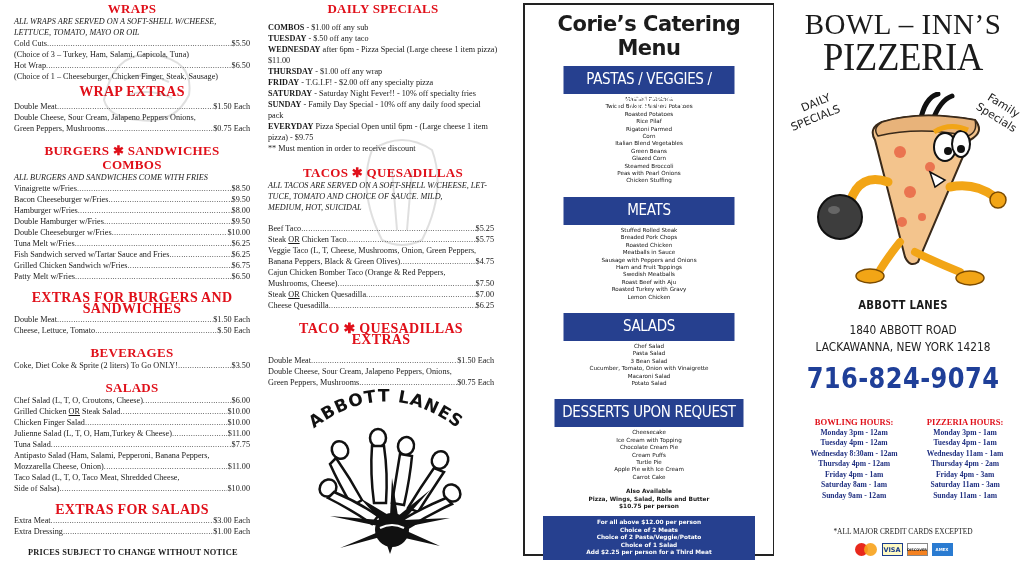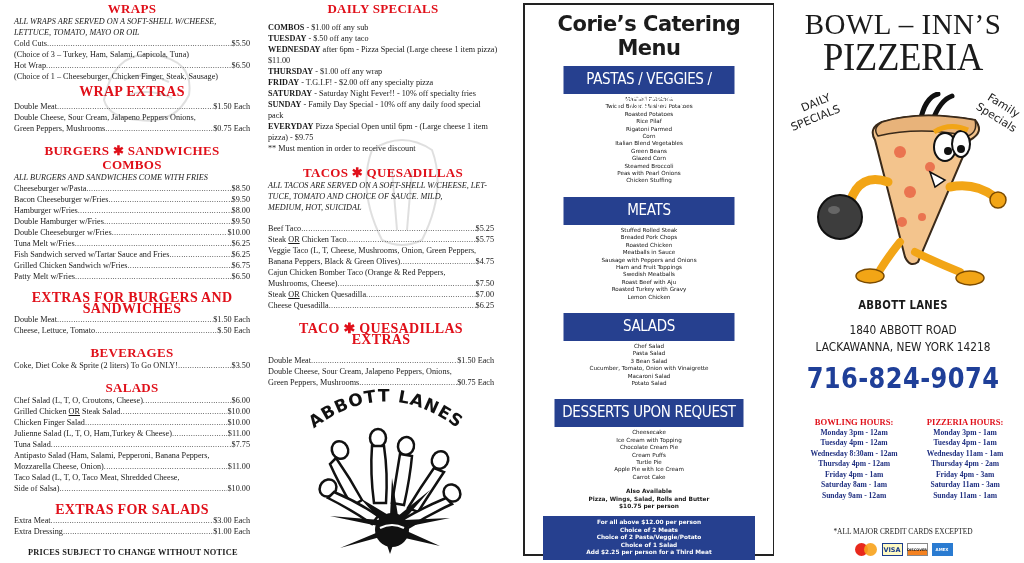--- a/index.html
+++ b/index.html
@@ -96,21 +96,21 @@
       <span class="lbl">Green Peppers, Mushrooms</span>
       <span class="dots"></span>
       <span class="price">$0.75 Each</span>
     </div>
 
   <div class="gap10"></div>
   <div class="sec-title">BURGERS ✱ SANDWICHES COMBOS</div>
   <div class="note">ALL BURGERS AND SANDWICHES COME WITH FRIES</div>
   <div id="burger-list">
       <div class="row">
-        <span class="lbl">Cheeseburger w/Pasta</span>
+        <span class="lbl">Vinaigrette w/Fries</span>
         <span class="dots"></span>
         <span class="price">$8.50</span>
       </div>
       <div class="row">
         <span class="lbl">Bacon Cheeseburger w/Fries</span>
         <span class="dots"></span>
         <span class="price">$9.50</span>
       </div>
       <div class="row">
         <span class="lbl">Hamburger w/Fries</span>

